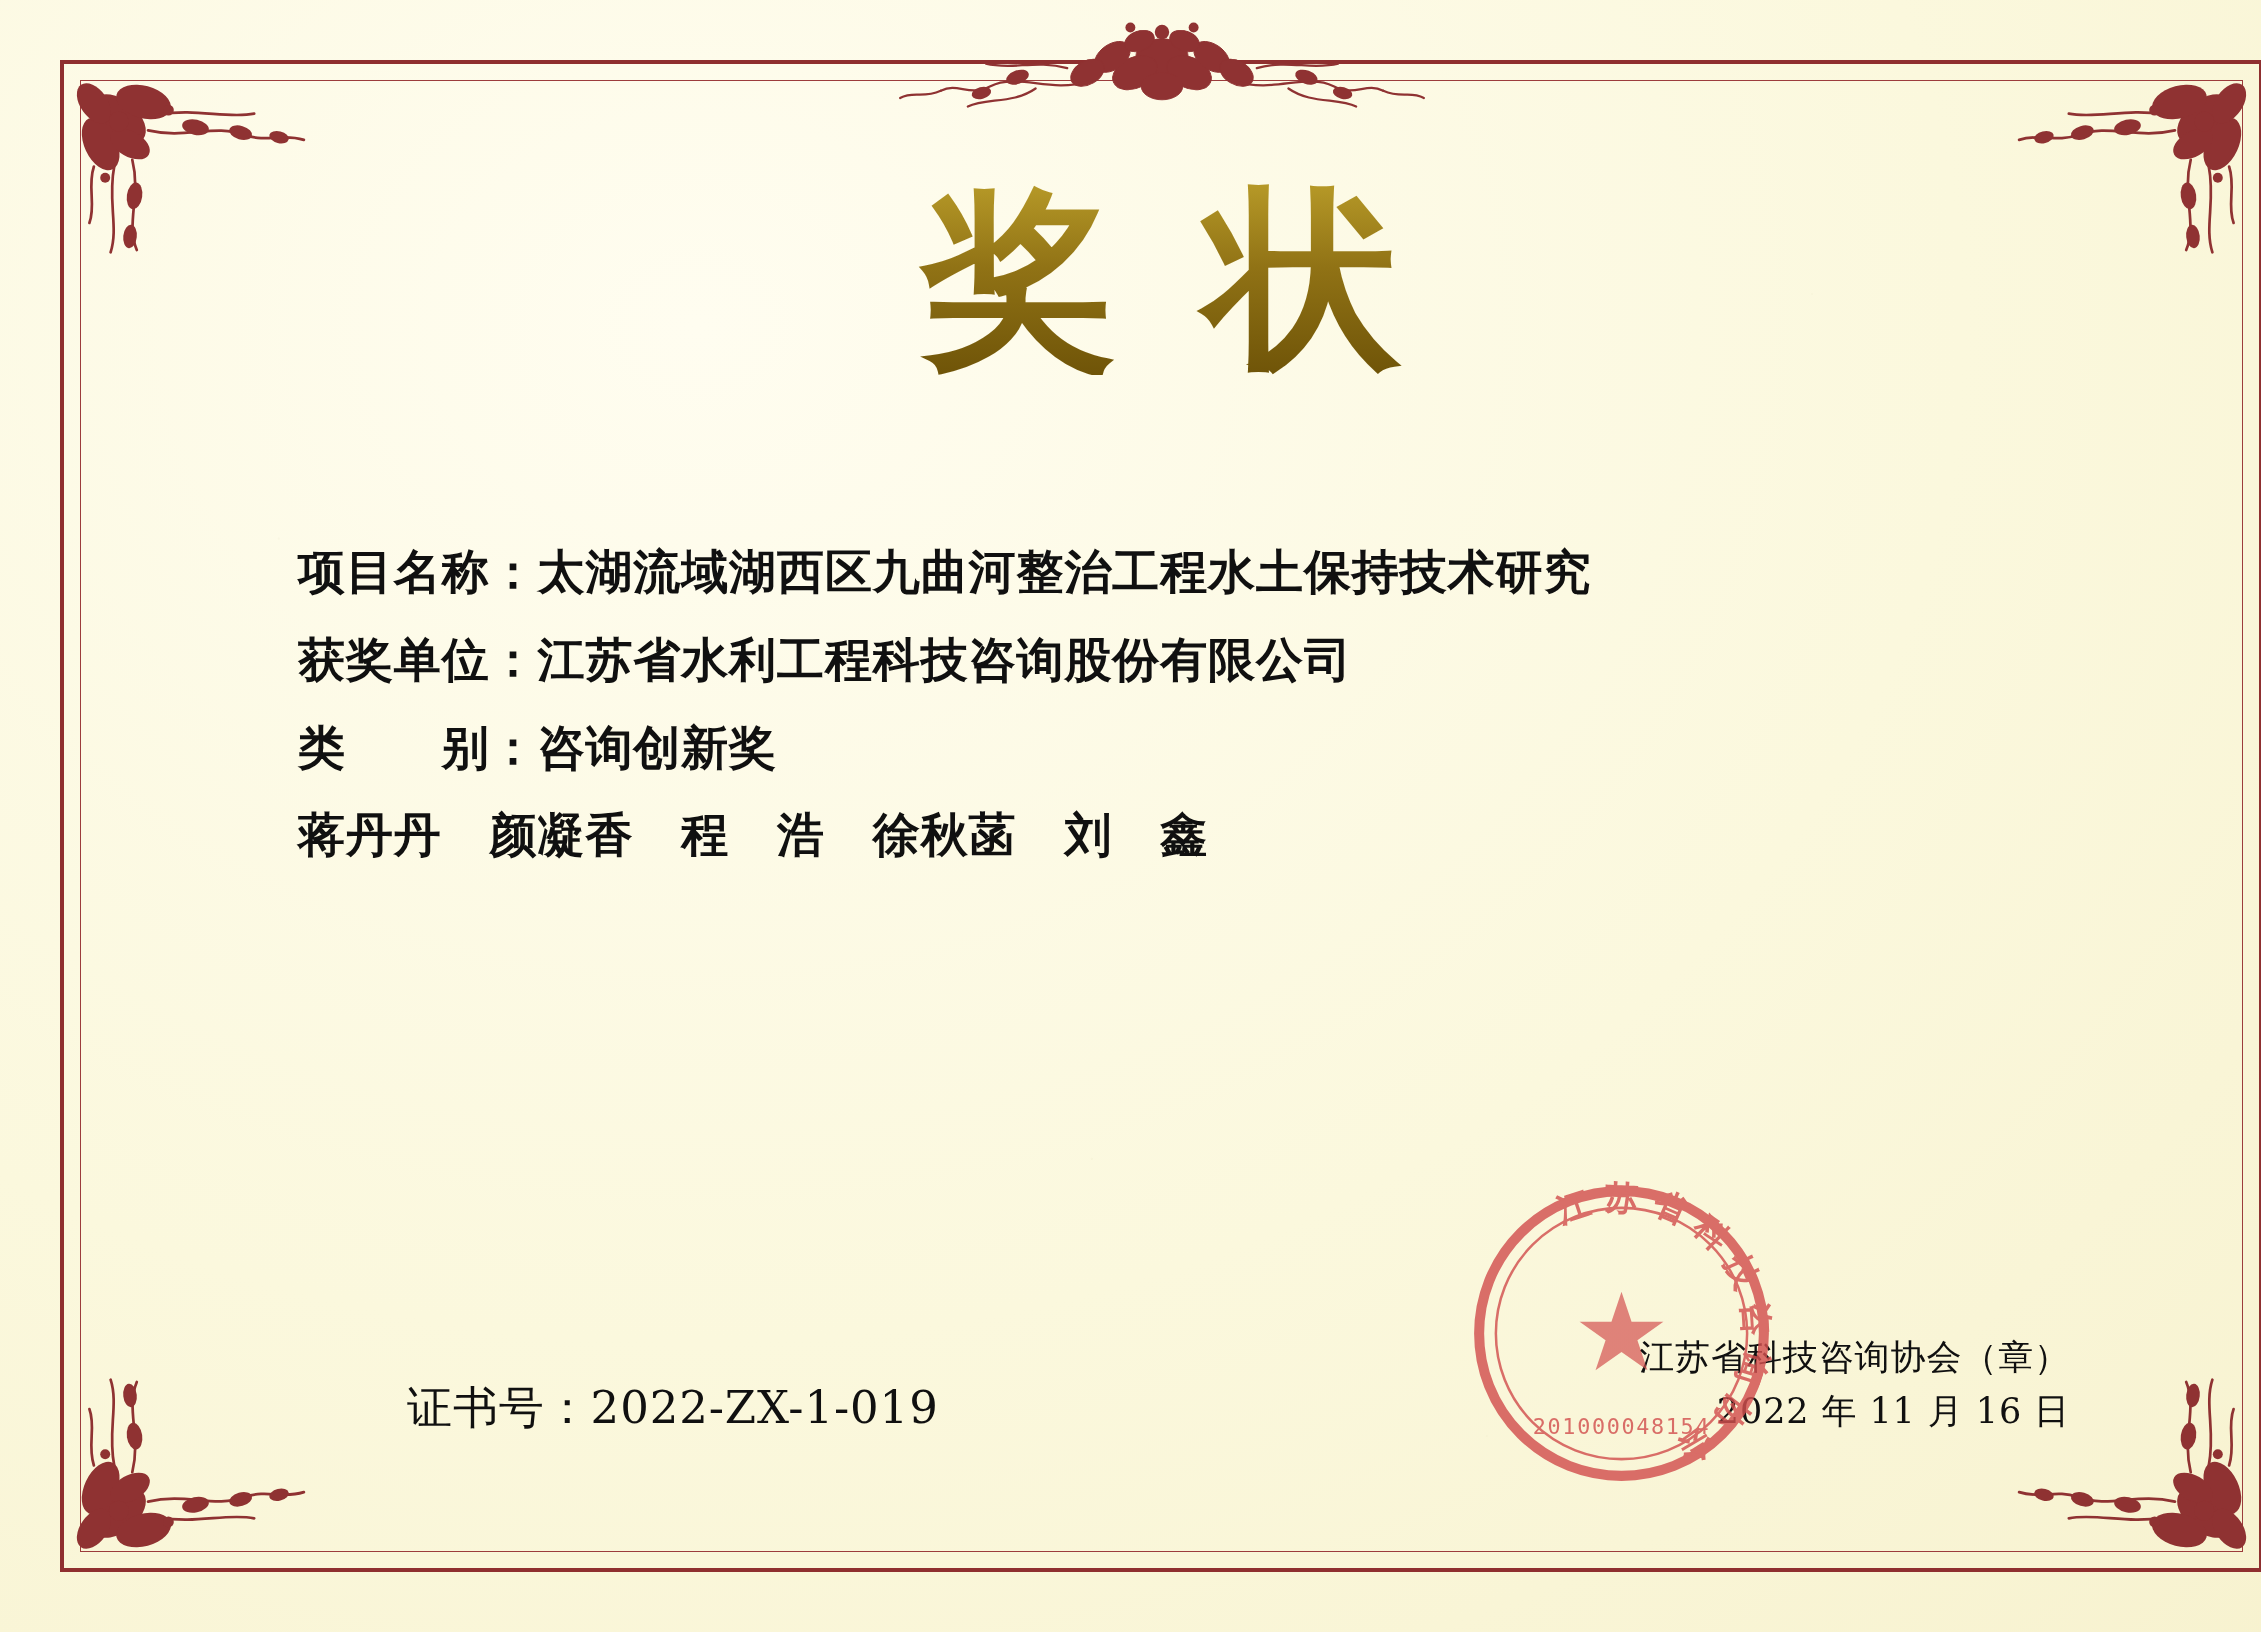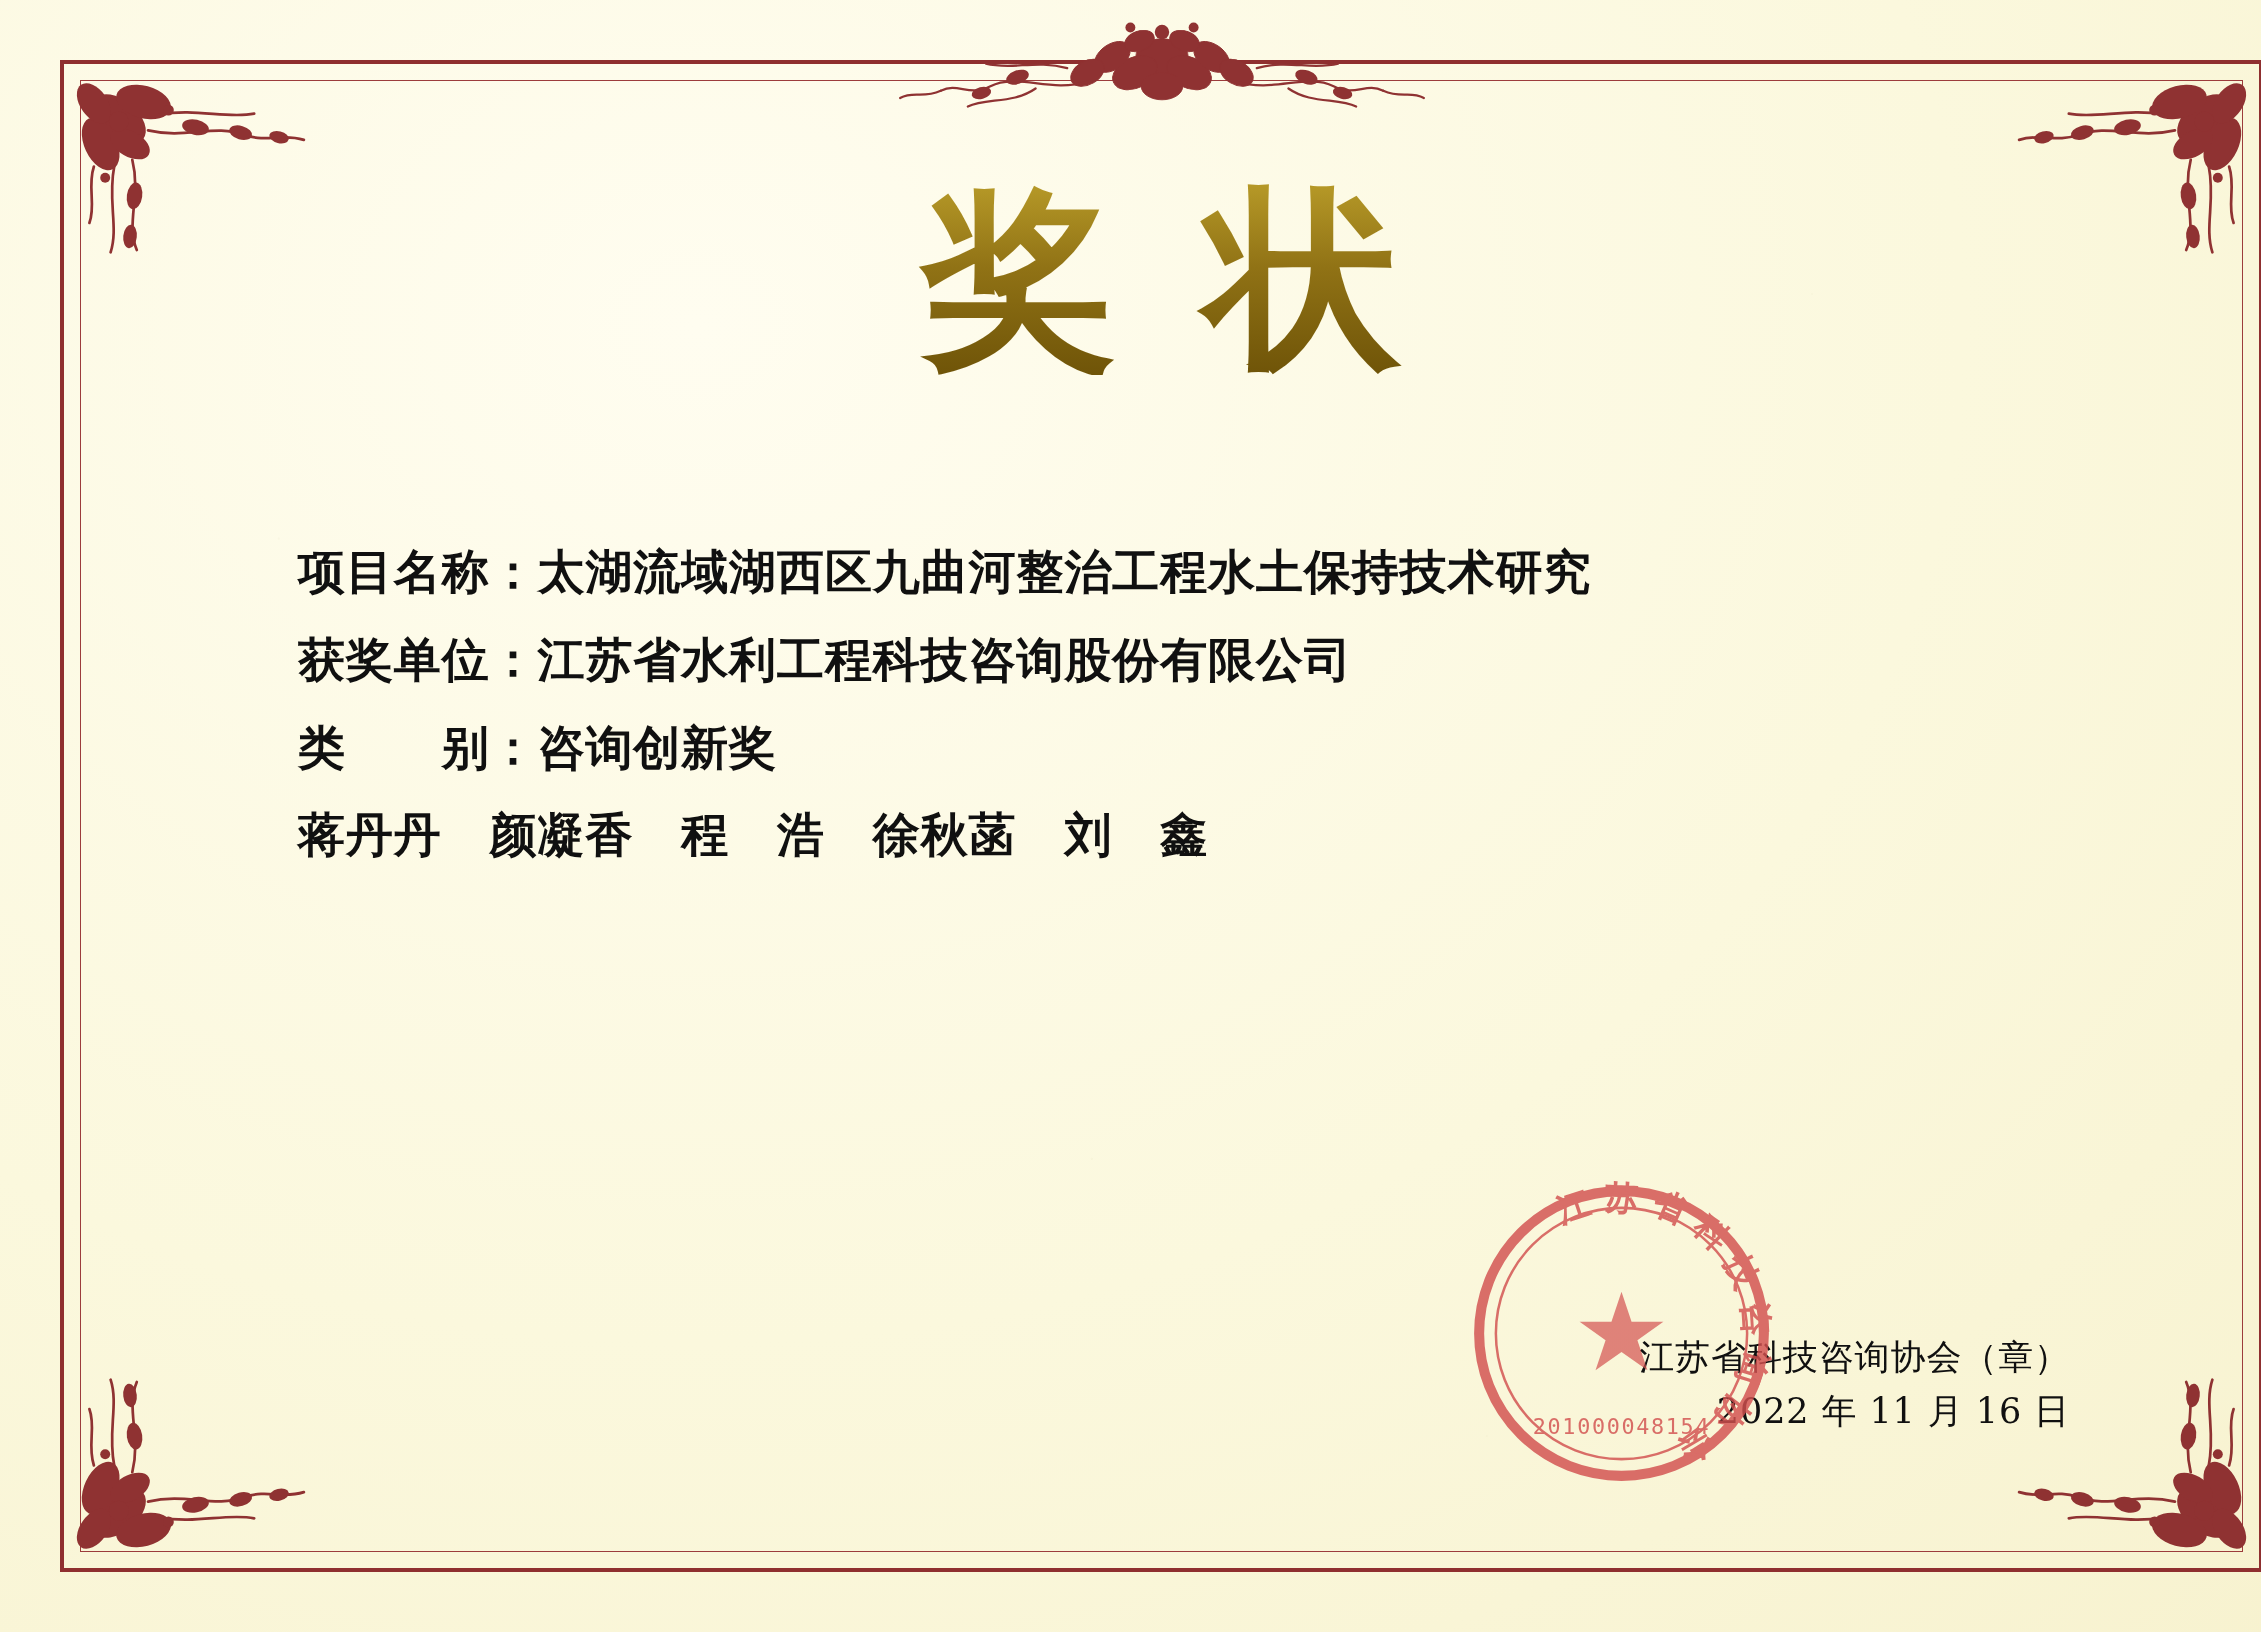--- a/index.html
+++ b/index.html
@@ -353,20 +353,23 @@
         <span class="field-value">咨询创新奖</span>
       </div>
 
       <div class="field-row">
         <span class="field-value">蒋丹丹　颜凝香　程　浩　徐秋菡　刘　鑫</span>
       </div>
 
     </div>
   </div>
 
+  <div class="cert-no">
+    <span>证书号：</span><span>2022-ZX-1-019</span>
+  </div>
 
   <div class="issuer">
     <div>江苏省科技咨询协会（章）</div>
     <div>2022 年 11 月 16 日</div>
   </div>
 
   <div class="seal">
     <svg viewBox="0 0 400 400" xmlns="http://www.w3.org/2000/svg">
       <defs>
         <path id="sealArc" d="M 200,200 m -148,0 a 148,148 0 1,1 296,0 a 148,148 0 1,1 -296,0"></path>

